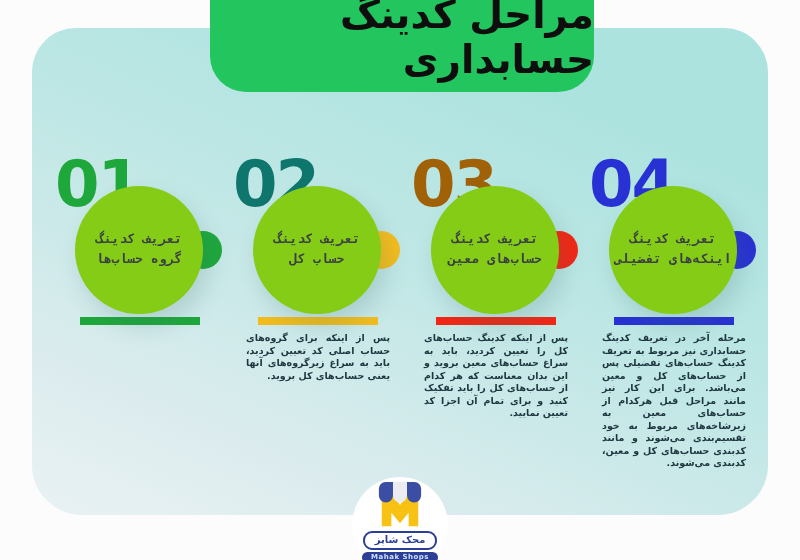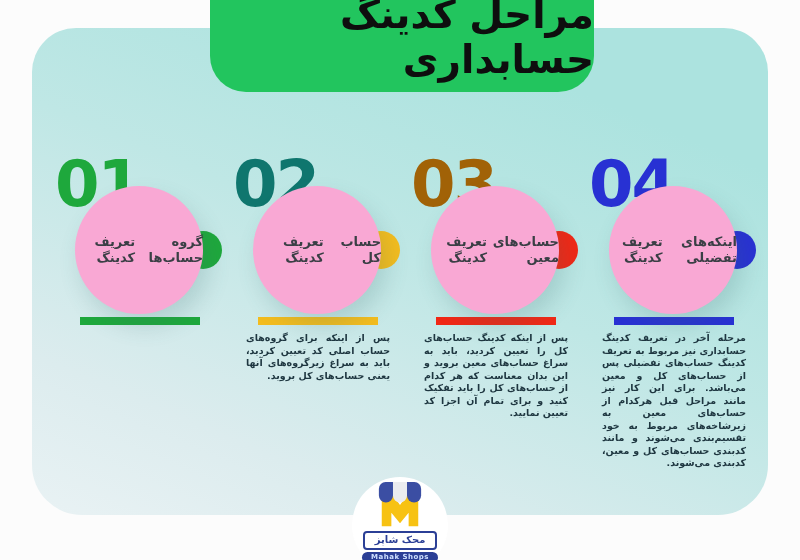--- a/index.html
+++ b/index.html
@@ -17,38 +17,38 @@
                  background:#22c55e; border-radius:0 0 36px 36px; z-index:5;
                  display:flex; align-items:flex-end; justify-content:center; padding-bottom:10px; }
   .title { font-size:39px; font-weight:bold; color:#0e0e0e; direction:rtl; letter-spacing:-1px; }
 
   
   .step { position:absolute; top:162px; width:170px; height:300px; z-index:2; }
   .step-number { position:absolute; top:-10px; left:0; font-size:64px; font-weight:bold;
                  line-height:1; letter-spacing:-2px; z-index:1; }
   .dot { position:absolute; width:38px; height:38px; border-radius:50%; left:129px; top:69px; z-index:2; }
   .circle { position:absolute; left:20px; top:24px; width:128px; height:128px;
-            background:#f9a8d4; border-radius:50%; z-index:3;
+            background:#84cc16; border-radius:50%; z-index:3;
             box-shadow:6px 12px 22px rgba(60,110,110,0.20);
-            display:flex; align-items:center; justify-content:center; gap:3px; }
+            display:flex; flex-direction:column; align-items:center; justify-content:center; gap:3px;font-family:Liberation Mono, monospace; }
   .circle .lbl { font-size:13px; font-weight:bold; color:#3a3f45; direction:rtl; line-height:1.25; }
   .bar { position:absolute; top:155px; left:25px; width:120px; height:8px; z-index:2; }
   .desc { position:absolute; top:170px; left:13px; right:13px; direction:rtl;
           font-size:9.5px; font-weight:bold; color:#1e3640; line-height:1.32;
           text-align:justify; text-align-last:right; z-index:2; }
 
   .step-1 { left:55px; }  .step-2 { left:233px; }  .step-3 { left:411px; }  .step-4 { left:589px; }
 
   
   .logo-notch { position:absolute; left:352px; top:477px; width:96px; height:96px;
                 background:#ffffff; border-radius:50%; z-index:4; }
   .brand { position:absolute; left:340px; top:482px; width:120px; z-index:6;
            display:flex; flex-direction:column; align-items:center; }
   .shop-icon { width:56px; height:48px; }
-  .badge-fa { margin-top:1px; background:#ffffff; border:2px solid #2b3f96; border-radius:4px;
+  .badge-fa { margin-top:1px; background:#ffffff; border:2px solid #2b3f96; border-radius:9px;
               color:#2b3f96; font-weight:bold; font-size:10px; line-height:1;
               padding:2px 10px 3px 10px; direction:rtl; }
   .badge-en { margin-top:2px; background:#2b3f96; border-radius:7px; color:#cfe0ff;
               font-weight:bold; font-size:7px; line-height:1; padding:2px 9px; letter-spacing:0.5px; }
 </style>
 </head>
 <body>
 
 <div class="stage">
 

